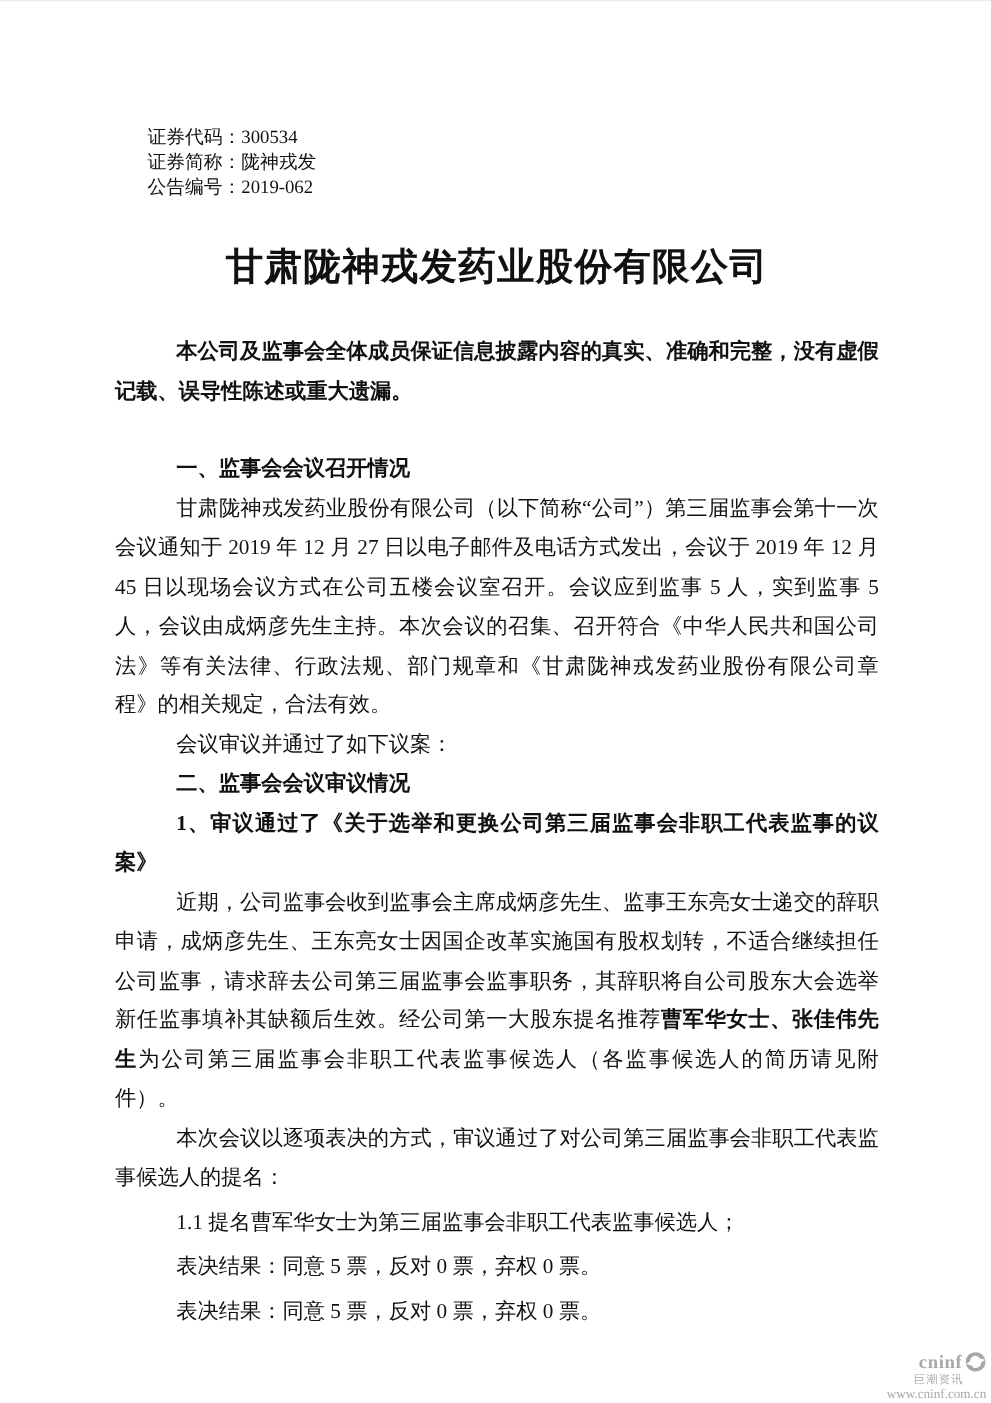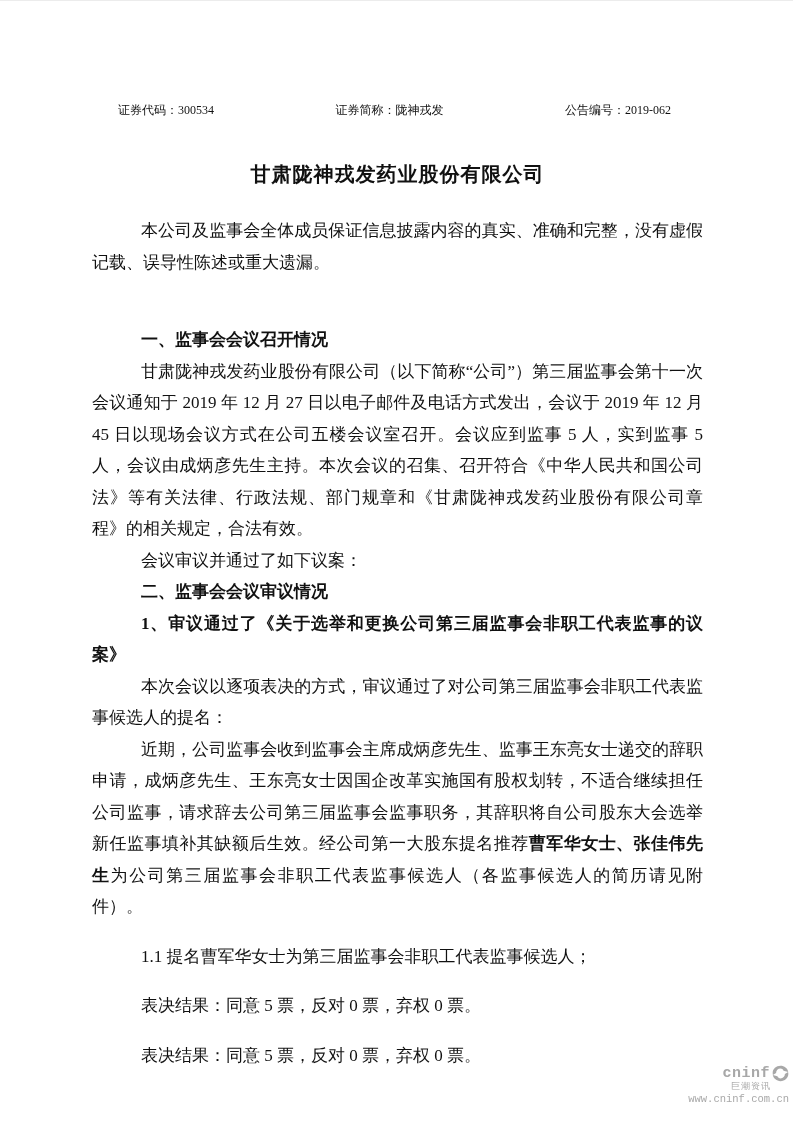--- a/index.html
+++ b/index.html
@@ -9,50 +9,51 @@
     font-family:"Liberation Serif","DejaVu Serif",serif;
     color:#111;
     position:relative;
     overflow:hidden;
     border-top:1px solid #ececec;
     box-sizing:border-box;
   }
   .content{padding:99px 90px 0 92px;}
   .header-row{
     display:flex;justify-content:space-between;
-    font-size:12px;line-height:20px;
+    font-size:15px;line-height:20px;
     padding-left:26px;padding-right:32px;
     white-space:nowrap;
+    flex-direction:column;
   }
   .doc-title{
     text-align:center;
     font-weight:bold;
-    font-size:20px;
+    font-size:30px;
     line-height:46px;
     letter-spacing:1px;
     margin-top:31px;
   }
   p{
     margin:0;
     font-size:17px;
     line-height:31.5px;
     text-align:justify;
     text-justify:inter-ideograph;
   }
   .indent{text-indent:49px;}
   .bold{font-weight:bold;}
-  .disclaimer{margin-top:18px;font-weight:normal;}
-  .mt-section{margin-top:46px;}
-  .list-line{margin-top:18px;}
+  .disclaimer{margin-top:28px;font-weight:bold;}
+  .mt-section{margin-top:31px;}
+  .list-line{margin-top:4px;}
   .cninfo{
     position:absolute;
-    right:4px;bottom:16px;
+    right:4px;bottom:0;
     text-align:right;
     color:#a8a8a8;
-    font-family:Liberation Mono, monospace;
+    font-family:Liberation Serif, serif;
   }
   .cninfo-row1{
     display:flex;align-items:center;justify-content:flex-end;
     gap:2px;
     font-size:15px;font-weight:bold;letter-spacing:.5px;
     line-height:16px;
   }
   .cninfo-cn{font-size:9px;line-height:11px;letter-spacing:1px;margin-right:18px;}
   .cninfo-url{font-size:10.5px;line-height:13px;}
   .swirl{width:17px;height:17px;display:block;}
@@ -75,23 +76,23 @@
   <p class="indent disclaimer">本公司及监事会全体成员保证信息披露内容的真实、准确和完整，没有虚假记载、误导性陈述或重大遗漏。</p>
 
   <p class="indent bold mt-section">一、监事会会议召开情况</p>
   <p class="indent">甘肃陇神戎发药业股份有限公司（以下简称“公司”）第三届监事会第十一次会议通知于 2019 年 12 月 27 日以电子邮件及电话方式发出，会议于 2019 年 12 月 45 日以现场会议方式在公司五楼会议室召开。会议应到监事 5 人，实到监事 5 人，会议由成炳彦先生主持。本次会议的召集、召开符合《中华人民共和国公司法》等有关法律、行政法规、部门规章和《甘肃陇神戎发药业股份有限公司章程》的相关规定，合法有效。</p>
 
   <p class="indent">会议审议并通过了如下议案：</p>
   <p class="indent bold">二、监事会会议审议情况</p>
 
   <p class="indent bold">1、审议通过了《关于选举和更换公司第三届监事会非职工代表监事的议案》</p>
 
+  <p class="indent"><span>近期，公司监事会收到监事会主席成炳彦先生、监事王东亮女士递交的辞职申请，成炳彦先生、王东亮女士因国企改革实施国有股权划转，不适合继续担任公司监事，请求辞去公司第三届监事会监事职务，其辞职将自公司股东大会选举新任监事填补其缺额后生效。经公司第一大股东提名推荐</span><span class="bold">曹军华女士、张佳伟先生</span><span>为公司第三届监事会非职工代表监事候选人（各监事候选人的简历请见附件）。</span></p>
+
   <p class="indent">本次会议以逐项表决的方式，审议通过了对公司第三届监事会非职工代表监事候选人的提名：</p>
-
-  <p class="indent"><span>近期，公司监事会收到监事会主席成炳彦先生、监事王东亮女士递交的辞职申请，成炳彦先生、王东亮女士因国企改革实施国有股权划转，不适合继续担任公司监事，请求辞去公司第三届监事会监事职务，其辞职将自公司股东大会选举新任监事填补其缺额后生效。经公司第一大股东提名推荐</span><span class="bold">曹军华女士、张佳伟先生</span><span>为公司第三届监事会非职工代表监事候选人（各监事候选人的简历请见附件）。</span></p>
 
   <p class="indent list-line">1.1 提名曹军华女士为第三届监事会非职工代表监事候选人；</p>
   <p class="indent list-line">表决结果：同意 5 票，反对 0 票，弃权 0 票。</p>
   <p class="indent list-line">表决结果：同意 5 票，反对 0 票，弃权 0 票。</p>
 
 </div>
 
 <div class="cninfo">
   <div class="cninfo-row1">
     <span>cninf</span>

